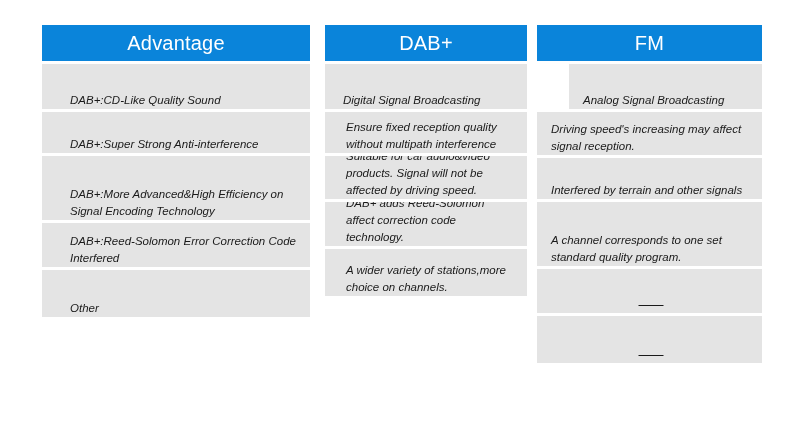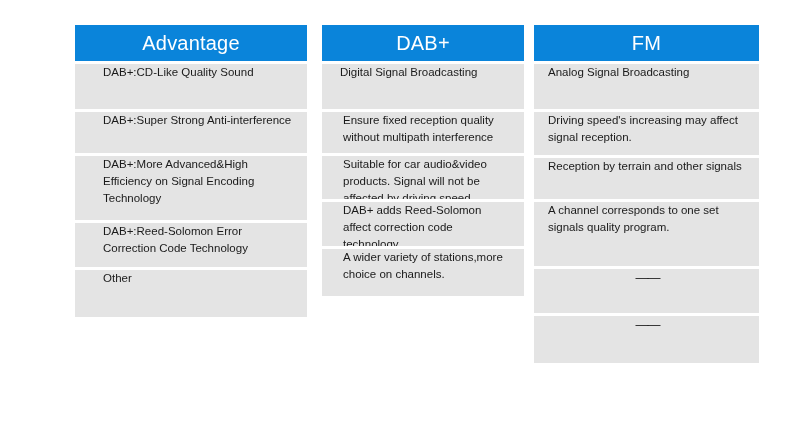--- a/index.html
+++ b/index.html
@@ -23,21 +23,21 @@
     display: flex;
     flex-direction: row;
     align-items: flex-start;
   }
 
   .column {
     display: flex;
     flex-direction: column;
   }
 
-  .col-advantage { width: 232px; margin-right: 15px; margin-left: 33px; }
+  .col-advantage { width: 268px; margin-right: 15px; }
   .col-dab       { width: 202px; margin-right: 10px; }
   .col-fm        { width: 225px; }
 
   .col-header {
     background: #0a84da;
     color: #ffffff;
     height: 36px;
     line-height: 36px;
     text-align: center;
     font-size: 20px;
@@ -48,22 +48,23 @@
   }
 
   .cell {
     background: #e4e4e4;
     color: #1a1a1a;
     font-size: 11.5px;
     line-height: 17px;
     box-sizing: border-box;
     margin-bottom: 3px;
     display: flex;
-    align-items: flex-start;
+    align-items: flex-end;
     overflow: hidden;
+    font-style: italic;
   }
 
   .cell .cell-text {
     display: block;
     width: 100%;
   }
 
   
   .r1 { height: 45px; }
   .r2 { height: 43px; }
@@ -72,21 +73,21 @@
   .r5 { height: 44px; }
   .r6 { height: 47px; }
 
   
   .col-advantage .cell { padding: 0 12px 0 28px; }
   .col-dab .cell       { padding: 0 12px 0 21px; }
   .col-fm .cell        { padding: 0 12px 0 14px; }
 
   
   .col-dab .cell.first-body { padding-left: 18px; }
-  .col-fm  .cell.first-body { padding-left: 14px; }
+  .col-fm  .cell.first-body { padding-left: 14px; margin-left: 32px; }
 
   .dash-cell .cell-text {
     text-align: center;
     font-size: 13px;
     letter-spacing: -1px;
   }
 </style>
 </head>
 <body>
 
@@ -97,21 +98,21 @@
     <div class="cell r1">
       <span class="cell-text">DAB+:CD-Like Quality Sound</span>
     </div>
     <div class="cell r3">
       <span class="cell-text">DAB+:Super Strong Anti-interference</span>
     </div>
     <div class="cell r4">
       <span class="cell-text">DAB+:More Advanced&amp;High Efficiency on Signal Encoding Technology</span>
     </div>
     <div class="cell r5">
-      <span class="cell-text">DAB+:Reed-Solomon Error Correction Code Technology</span>
+      <span class="cell-text">DAB+:Reed-Solomon Error Correction Code Interfered</span>
     </div>
     <div class="cell r6">
       <span class="cell-text">Other</span>
     </div>
   </div>
 
   <div class="column col-dab">
     <div class="col-header">DAB+</div>
     <div class="cell r1 first-body">
       <span class="cell-text">Digital Signal Broadcasting</span>
@@ -132,24 +133,24 @@
 
   <div class="column col-fm">
     <div class="col-header">FM</div>
     <div class="cell r1 first-body">
       <span class="cell-text">Analog Signal Broadcasting</span>
     </div>
     <div class="cell r2">
       <span class="cell-text">Driving speed's increasing may affect signal reception.</span>
     </div>
     <div class="cell r3">
-      <span class="cell-text">Reception by terrain and other signals</span>
+      <span class="cell-text">Interfered by terrain and other signals</span>
     </div>
     <div class="cell r4">
-      <span class="cell-text">A channel corresponds to one set signals quality program.</span>
+      <span class="cell-text">A channel corresponds to one set standard quality program.</span>
     </div>
     <div class="cell r5 dash-cell">
       <span class="cell-text">——</span>
     </div>
     <div class="cell r6 dash-cell">
       <span class="cell-text">——</span>
     </div>
   </div>
 
 </div>

